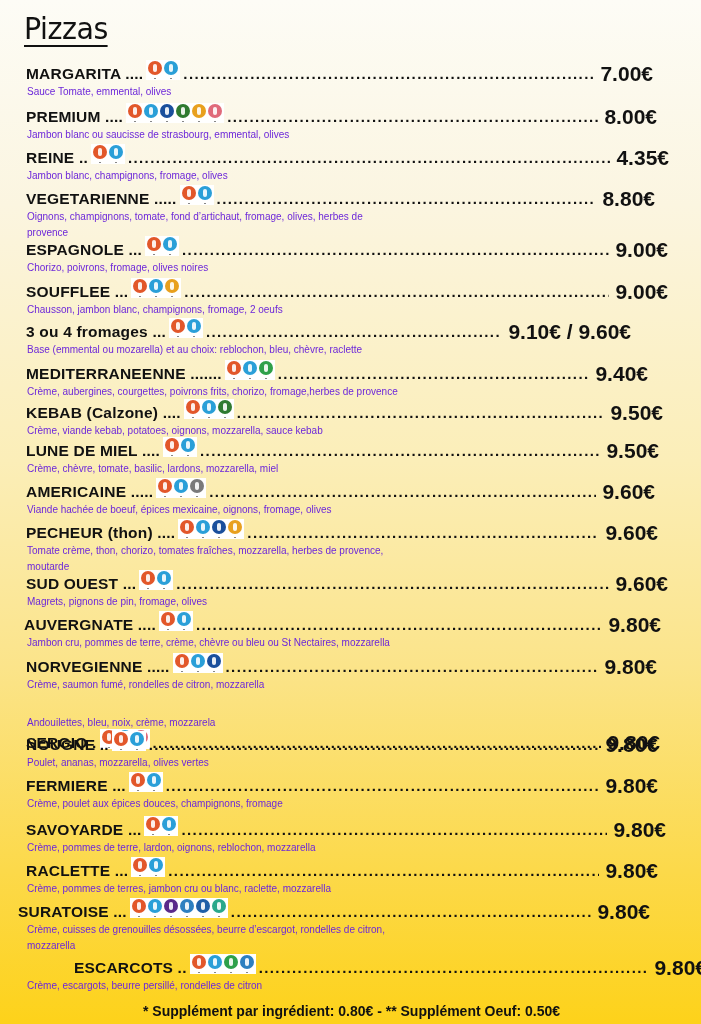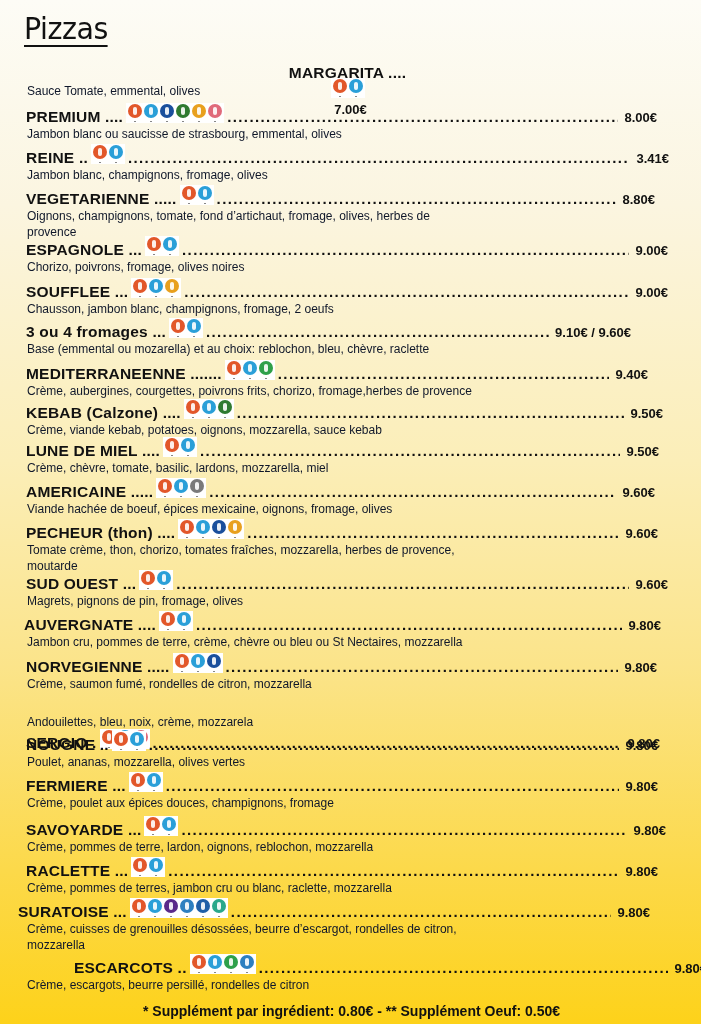--- a/index.html
+++ b/index.html
@@ -23,34 +23,34 @@
   }
   .menu { position: absolute; left: 0; top: 0; width: 701px; height: 1024px; }
   .item { position: absolute; left: 0; width: 701px; }
   .line { position: absolute; display: flex; align-items: center; height: 20px; white-space: nowrap; }
   .name { font-weight: bold; font-size: 15.5px; letter-spacing: 0.2px; }
   .icons { display: inline-flex; gap: 2px; background: #fff; padding: 1px 2px 5px 2px; margin: 0 3px; position: relative; top: -4px; }
   .ic { width: 14px; height: 14px; border-radius: 50%; display: inline-flex; align-items: center; justify-content: center; position: relative; }
   .ic::after { content: ""; position: absolute; bottom: -4px; left: 6px; width: 2px; height: 1px; background: #888; }
   .ic i { display: block; width: 4px; height: 8px; border-radius: 2px; background: #fff; opacity: 0.9; }
   .leader { flex: 1; overflow: hidden; font-weight: bold; font-size: 15px; letter-spacing: 1.4px; color: #111; line-height: 20px; }
-  .price { font-weight: bold; font-size: 13px; margin-left: 6px; }
-  .desc { position: absolute; left: 27px; font-size: 12px; color: #0f172a; line-height: 17px; white-space: nowrap; }
+  .price { font-weight: bold; font-size: 21px; margin-left: 6px; }
+  .desc { position: absolute; left: 27px; font-size: 10px; color: #6d28d9; line-height: 17px; white-space: nowrap; }
   .footer { position: absolute; top: 1003px; left: 143px; font-weight: bold; font-size: 14px; white-space: nowrap; }
 </style>
 </head>
 <body>
 
 <div class="header">
   <span class="title">Pizzas</span>
 </div>
 
 <div class="menu" id="menu">
     <div class="item">
-      <div class="line" style="top: 64px; left: 34px; width: 627px; flex-direction: column;">
+      <div class="line" style="top: 64px; left: 26px; width: 627px;">
         <span class="name">MARGARITA ....</span>
         <span class="icons">
           <span class="ic" style="background: rgb(226, 87, 42);">
             <i></i>
           </span>
           <span class="ic" style="background: rgb(42, 159, 216);">
             <i></i>
           </span>
         </span>
         <span class="leader">........................................................................................................................</span>
@@ -91,21 +91,21 @@
         <span class="name">REINE ..</span>
         <span class="icons">
           <span class="ic" style="background: rgb(226, 87, 42);">
             <i></i>
           </span>
           <span class="ic" style="background: rgb(42, 159, 216);">
             <i></i>
           </span>
         </span>
         <span class="leader">........................................................................................................................</span>
-        <span class="price">3.41€</span>
+        <span class="price">4.35€</span>
       </div>
       <div class="desc" style="top: 167px;">Jambon blanc, champignons, fromage, olives</div>
     </div>
     <div class="item">
       <div class="line" style="top: 189px; left: 26px; width: 629px;">
         <span class="name">VEGETARIENNE .....</span>
         <span class="icons">
           <span class="ic" style="background: rgb(226, 87, 42);">
             <i></i>
           </span>

